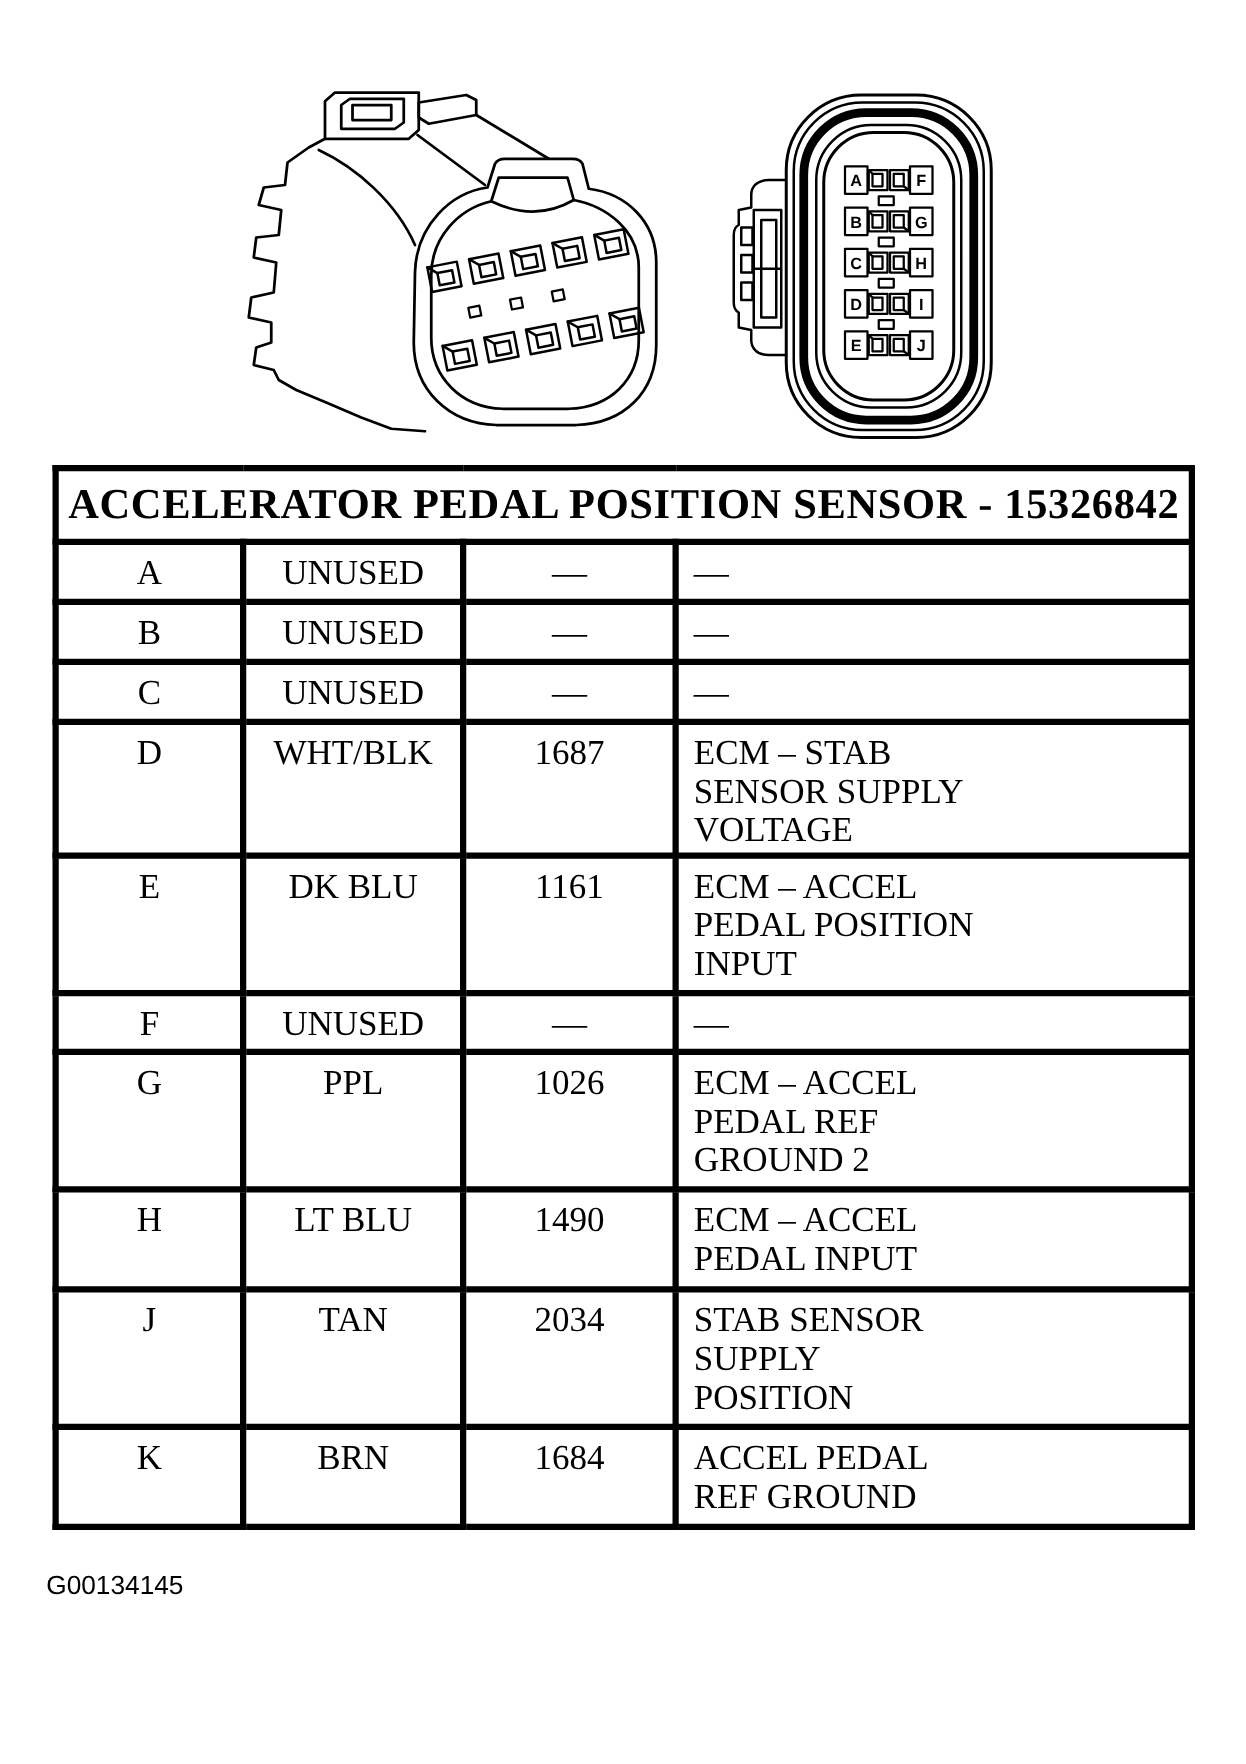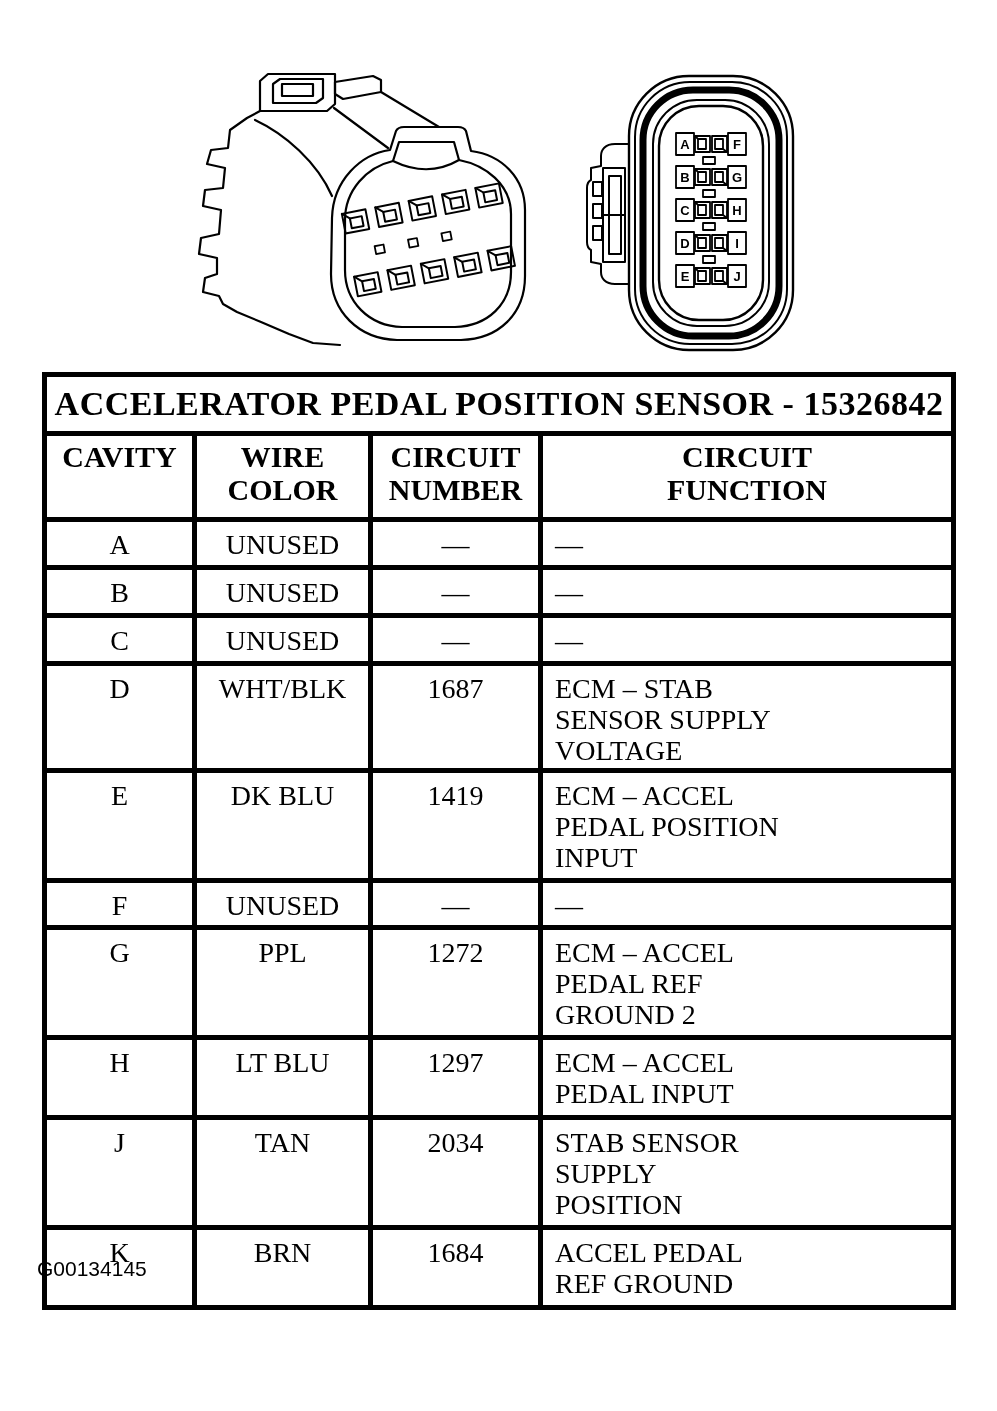--- a/index.html
+++ b/index.html
@@ -240,29 +240,20 @@
     <colgroup>
         <col style="width:150px">
         <col style="width:176px">
         <col style="width:170px">
         <col>
       </colgroup>
     <tbody>
       <tr style="height:52px">
         <td class="title-cell" colspan="4">ACCELERATOR PEDAL POSITION SENSOR - 15326842</td>
       </tr>
-      <tr class="head" style="height:76px">
-        <td>CAVITY</td>
-        <td>WIRE
-COLOR</td>
-        <td>CIRCUIT
-NUMBER</td>
-        <td>CIRCUIT
-FUNCTION</td>
-      </tr>
       <tr style="height:48px">
         <td class="cav">A</td>
         <td class="wc">UNUSED</td>
         <td class="cn">—</td>
         <td class="cf">—</td>
       </tr>
       <tr style="height:48px">
         <td class="cav">B</td>
         <td class="wc">UNUSED</td>
         <td class="cn">—</td>
@@ -278,43 +269,43 @@
         <td class="cav">D</td>
         <td class="wc">WHT/BLK</td>
         <td class="cn">1687</td>
         <td class="cf">ECM – STAB
 SENSOR SUPPLY
 VOLTAGE</td>
       </tr>
       <tr style="height:110px">
         <td class="cav">E</td>
         <td class="wc">DK BLU</td>
-        <td class="cn">1419</td>
+        <td class="cn">1161</td>
         <td class="cf">ECM – ACCEL
 PEDAL POSITION
 INPUT</td>
       </tr>
       <tr style="height:47px">
         <td class="cav">F</td>
         <td class="wc">UNUSED</td>
         <td class="cn">—</td>
         <td class="cf">—</td>
       </tr>
       <tr style="height:110px">
         <td class="cav">G</td>
         <td class="wc">PPL</td>
-        <td class="cn">1272</td>
+        <td class="cn">1026</td>
         <td class="cf">ECM – ACCEL
 PEDAL REF
 GROUND 2</td>
       </tr>
       <tr style="height:80px">
         <td class="cav">H</td>
         <td class="wc">LT BLU</td>
-        <td class="cn">1297</td>
+        <td class="cn">1490</td>
         <td class="cf">ECM – ACCEL
 PEDAL INPUT</td>
       </tr>
       <tr style="height:110px">
         <td class="cav">J</td>
         <td class="wc">TAN</td>
         <td class="cn">2034</td>
         <td class="cf">STAB SENSOR
 SUPPLY
 POSITION</td>

